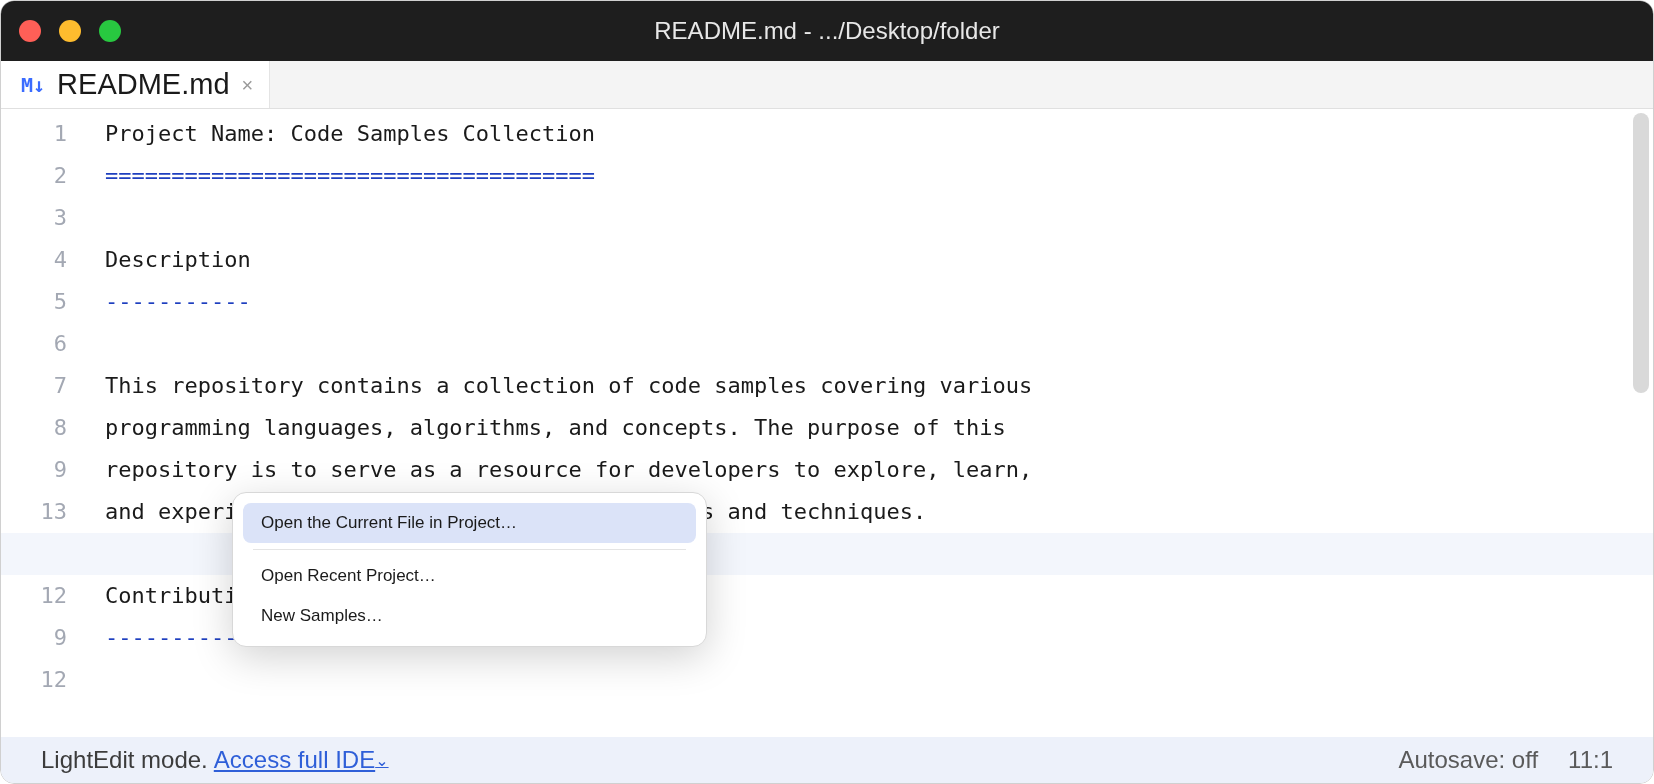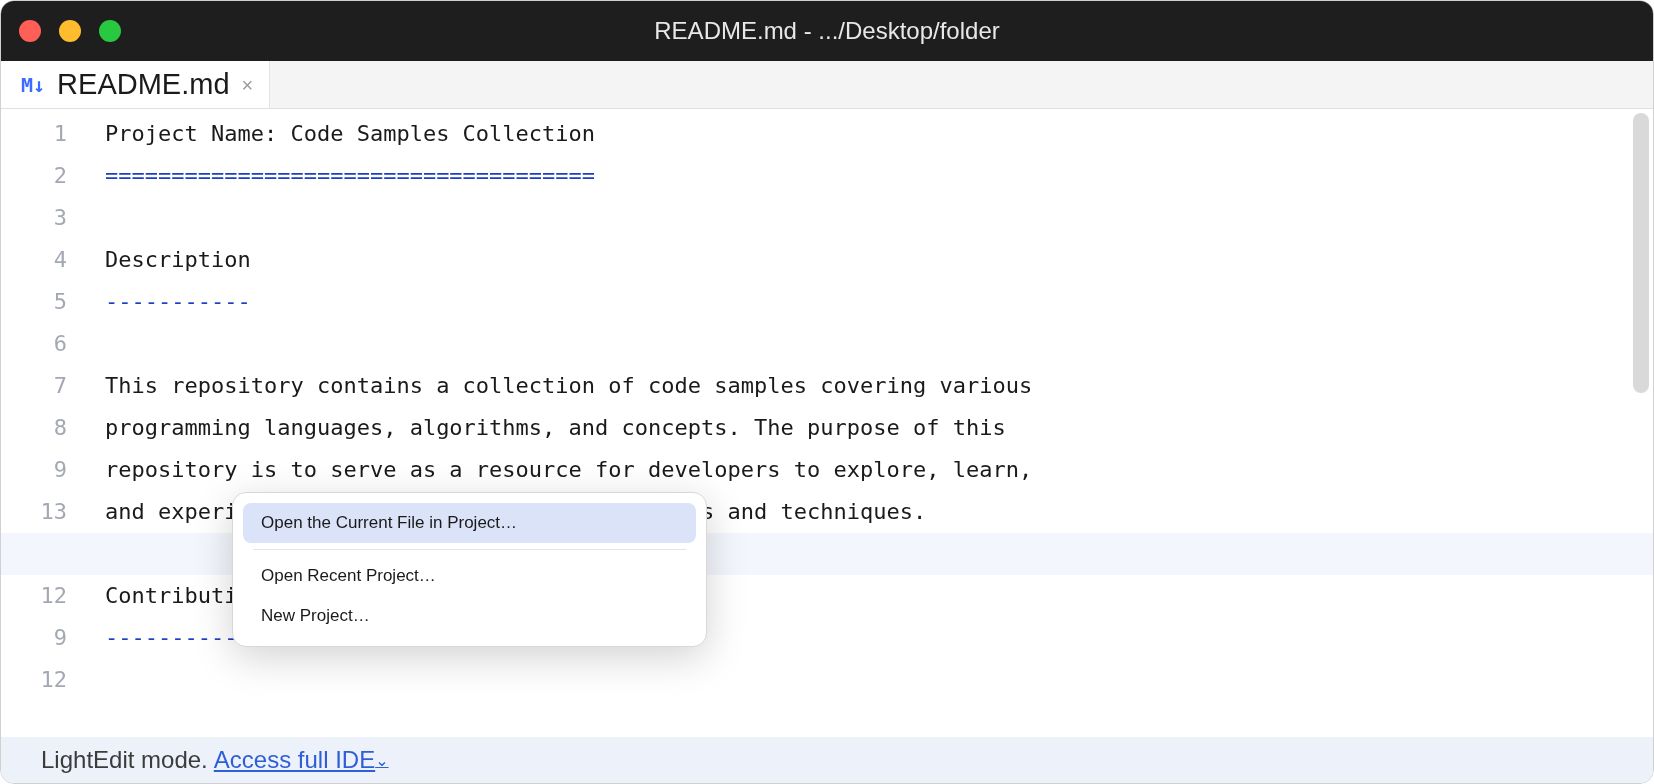--- a/index.html
+++ b/index.html
@@ -227,22 +227,26 @@
     <div class="code" id="code"><div class="code-line">Project Name: Code Samples Collection</div><div class="code-line"><span class="syntax-blue">=====================================</span></div><div class="code-line"></div><div class="code-line">Description</div><div class="code-line"><span class="syntax-blue">-----------</span></div><div class="code-line"></div><div class="code-line">This repository contains a collection of code samples covering various</div><div class="code-line">programming languages, algorithms, and concepts. The purpose of this</div><div class="code-line">repository is to serve as a resource for developers to explore, learn,</div><div class="code-line">and experiment with different coding paradigms and techniques.</div><div class="code-line current"></div><div class="code-line">Contributing</div><div class="code-line"><span class="syntax-blue">------------</span></div><div class="code-line"></div></div>
     <div class="scrollbar-track"></div>
   </div>
 
   <div class="statusbar">
     <span>LightEdit mode.</span>
     <span class="status-link">
       <span>Access full IDE</span>
       <span class="chev">⌄</span>
     </span>
+    <div class="status-right">
+      <span>Autosave: off</span>
+      <span>11:1</span>
+    </div>
   </div>
 
 </div>
 
 <div class="popup" id="popup">
     <div class="popup-item highlight">Open the Current File in Project…</div>
     <div class="popup-divider"></div>
     <div class="popup-item">Open Recent Project…</div>
-    <div class="popup-item">New Project…</div>
+    <div class="popup-item">New Samples…</div>
   </div>
 
 </body></html>

